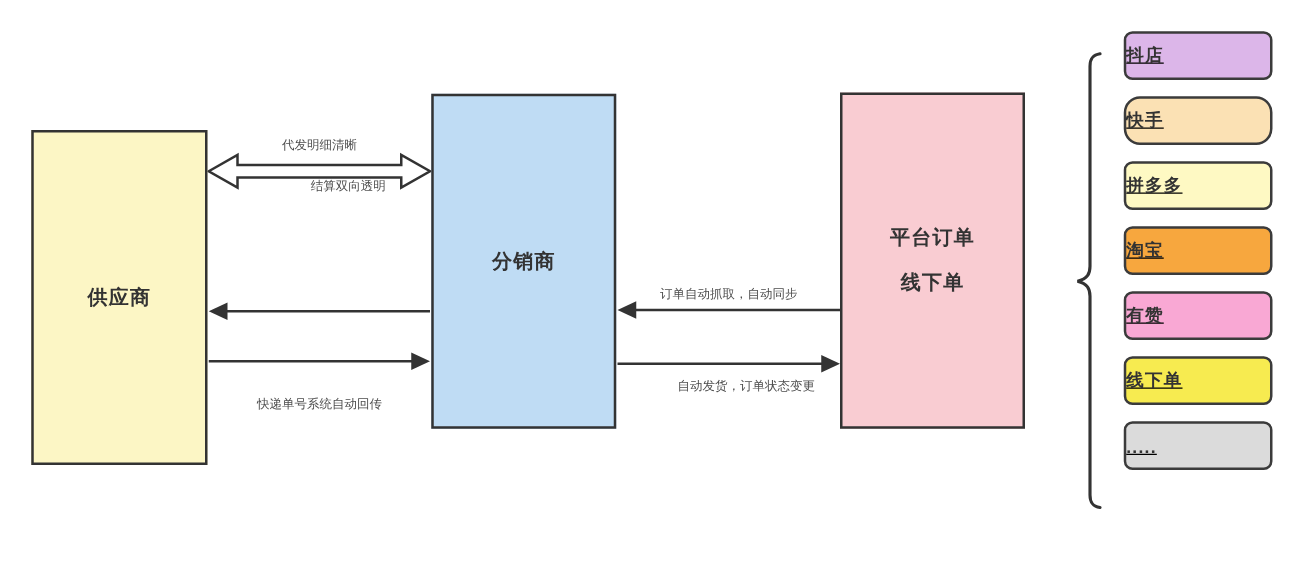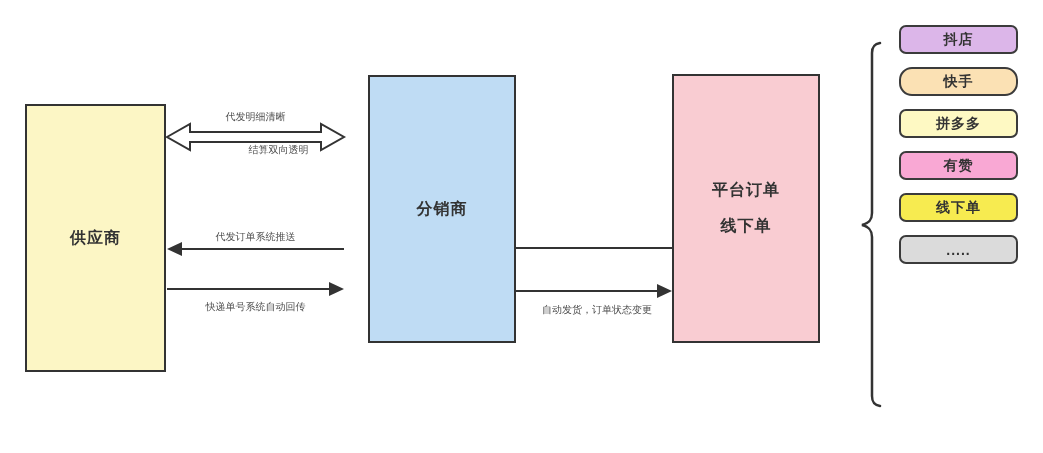--- a/index.html
+++ b/index.html
@@ -42,39 +42,39 @@
     position: absolute;
     font-size: 10px;
     color: #4d4d4d;
     text-align: center;
     line-height: 16px;
     white-space: nowrap;
   }
   .el-1 { left: 167px; top: 109px; width: 177px; }
   .el-2 { left: 167px; top: 142px; width: 177px; padding-left: 46px; }
   .el-3 { left: 167px; top: 229px; width: 177px; }
-  .el-4 { left: 167px; top: 299px; width: 177px; }
+  .el-4 { left: 167px; top: 316px; width: 177px; }
   .el-5 { left: 494px; top: 228px; width: 178px; }
   .el-6 { left: 494px; top: 302px; width: 206px; }
 
   .channel-list {
     position: absolute;
     left: 899px; top: 25px;
     width: 119px;
     display: flex;
     flex-direction: column;
     gap: 13px;
   }
   .channel-box {
-    height: 29px;
+    height: 39px;
     border: 2px solid #3b3b3b;
     border-radius: 7px;
     display: flex;
     align-items: center;
-    justify-content: center;
+    text-decoration: underline;
   }
   .channel-box span {
     font-size: 14px;
     font-weight: 700;
     color: #333333;
     letter-spacing: 1px;
   }
 
   .line       { stroke: #333333; stroke-width: 2; }
   .arrowhead  { fill: #333333; stroke: none; }
@@ -110,44 +110,47 @@
       <polygon class="arrowhead" points="672,291 657,284 657,298"></polygon>
     </g>
 
     <path class="brace" d="M 880 43 C 874 44 872 47 872 53 L 872 213 C 872 219 870 223 862 225 C 870 227 872 231 872 237 L 872 396 C 872 402 874 405 880 406"></path>
   </svg>
 
   <div class="node node-supplier" style="background-color: rgb(252, 246, 197);">
     <span class="node-label">供应商</span>
   </div>
 
-  <div class="node node-distributor" style="background-color: rgb(191, 220, 244); margin-left: 23px;">
+  <div class="node node-distributor" style="background-color: rgb(191, 220, 244);">
     <span class="node-label">分销商</span>
   </div>
 
   <div class="node node-platform" style="background-color: rgb(249, 204, 210);">
     <span class="node-label">平台订单</span>
     <span class="node-label">线下单</span>
   </div>
 
   <div class="edge-label el-1">代发明细清晰</div>
   <div class="edge-label el-2">结算双向透明</div>
-  <div class="edge-label el-3">代发订单系统推送</div>
   <div class="edge-label el-4">快递单号系统自动回传</div>
+  <div class="edge-label el-5">订单自动抓取，自动同步</div>
   <div class="edge-label el-6">自动发货，订单状态变更</div>
 
   <div class="channel-list">
       <div class="channel-box" style="background-color: rgb(220, 182, 233);">
         <span>抖店</span>
       </div>
       <div class="channel-box" style="background-color: rgb(251, 225, 180); border-radius: 13px;">
         <span>快手</span>
       </div>
       <div class="channel-box" style="background-color: #fef9c3;">
         <span>拼多多</span>
+      </div>
+      <div class="channel-box" style="background-color: rgb(247, 167, 62);">
+        <span>淘宝</span>
       </div>
       <div class="channel-box" style="background-color: #f9a8d4;">
         <span>有赞</span>
       </div>
       <div class="channel-box" style="background-color: rgb(247, 235, 80);">
         <span>线下单</span>
       </div>
       <div class="channel-box" style="background-color: rgb(219, 219, 219);">
         <span>.....</span>
       </div>

